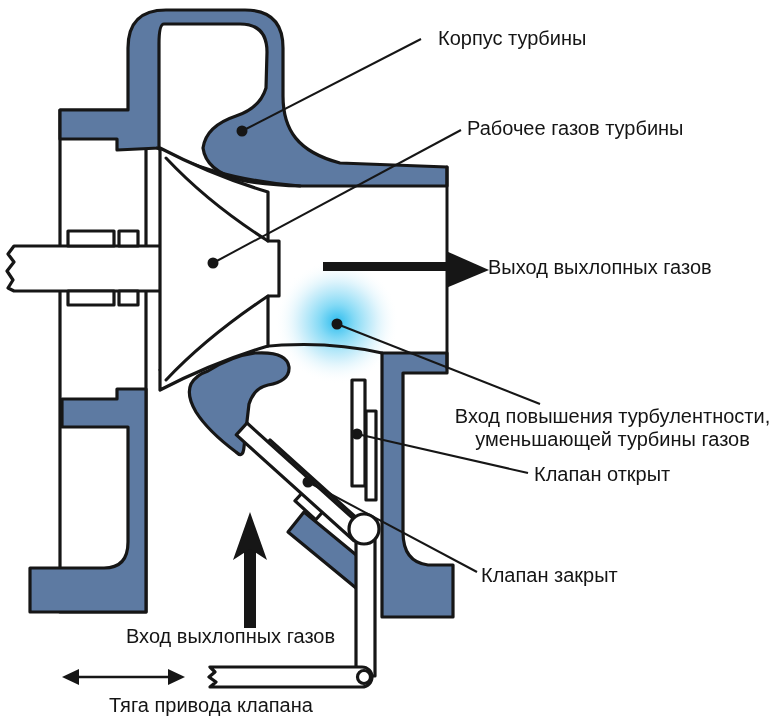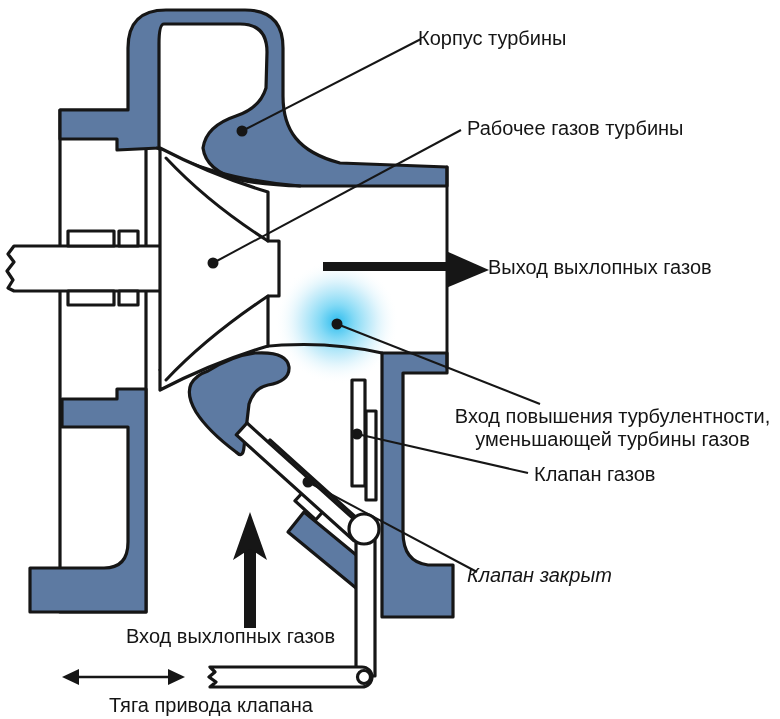--- a/index.html
+++ b/index.html
@@ -108,25 +108,25 @@
     <path class="callout" d="M213,263 L461,130"></path>
     <circle cx="213" cy="263" r="5.5" class="dot"></circle>
     <path class="callout" d="M337,324 L540,404"></path>
     <circle cx="337" cy="324" r="5.5" class="dot"></circle>
     <path class="callout" d="M357,434 L528,473"></path>
     <circle cx="357" cy="434" r="5.5" class="dot"></circle>
     <path class="callout" d="M308,482 L477,572"></path>
     <circle cx="308" cy="482" r="5.5" class="dot"></circle>
   </svg>
 
-  <div class="label" style="left:418px;top:27px;">Корпус турбины</div>
+  <div class="label" style="left:438px;top:27px;">Корпус турбины</div>
   <div class="label" style="left:467px;top:117px;">Рабочее газов турбины</div>
   <div class="label" style="left:488px;top:256px;">Выход выхлопных газов</div>
   <div class="label centered" style="left:440px;top:405px;width:345px;">
     <span>Вход повышения турбулентности,</span><br>
     <span>уменьшающей турбины газов</span>
   </div>
-  <div class="label" style="left:534px;top:463px;">Клапан газов</div>
-  <div class="label" style="left:467px;top:564px;font-style:italic;">Клапан закрыт</div>
+  <div class="label" style="left:534px;top:463px;">Клапан открыт</div>
+  <div class="label" style="left:481px;top:564px;">Клапан закрыт</div>
   <div class="label" style="left:126px;top:625px;text-align:right;">Вход выхлопных газов</div>
   <div class="label" style="left:109px;top:694px;text-align:right;">Тяга привода клапана</div>
 
 </div>
 
 </body></html>

